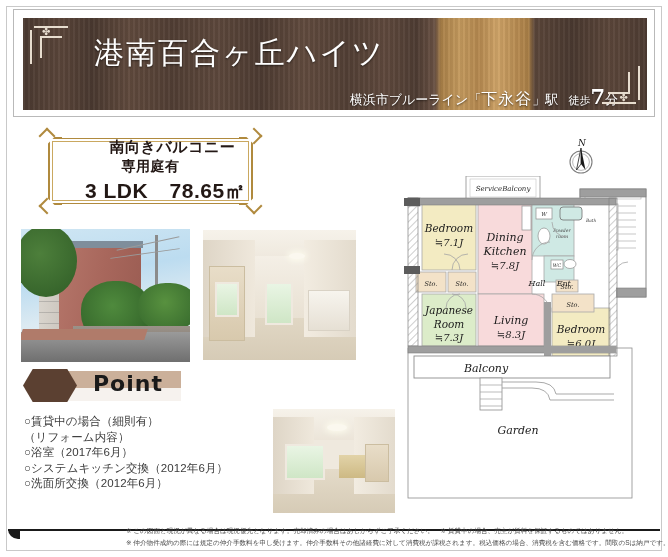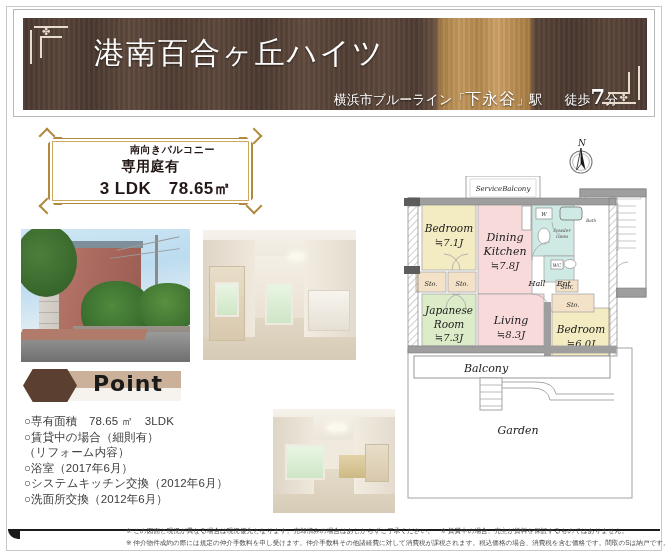--- a/index.html
+++ b/index.html
@@ -47,44 +47,44 @@
     font-family:"DejaVu Serif","Liberation Serif",serif;
     font-size:30px;line-height:46px;letter-spacing:2px;color:#ffffff;font-weight:400;
     text-shadow:0 1px 2px rgba(0,0,0,.55);z-index:3;}
   .hdr-access{position:absolute;right:36px;bottom:6px;z-index:3;
     color:#ffffff;white-space:nowrap;
     font-family:"DejaVu Serif","Liberation Serif",serif;
     text-shadow:0 1px 2px rgba(0,0,0,.6);}
   .hdr-access .s1{font-size:13px;}
   .hdr-access .stn{font-size:16px;font-weight:400;letter-spacing:1px;}
   .hdr-access .s2{font-size:13px;}
-  .hdr-access .walk{font-size:13px;margin-left:12px;}
+  .hdr-access .walk{font-size:11px;}
   .hdr-access .num{font-size:21px;font-weight:600;}
   .hdr-access .min{font-size:13px;}
 
   
   .plate{position:absolute;left:48px;top:137px;width:205px;height:68px;}
   .plate .inner{position:absolute;inset:0;border:2px solid #b08a3e;background:#fff;
     box-sizing:border-box;}
   .plate .inner2{position:absolute;left:4px;top:4px;right:4px;bottom:4px;
     border:1px solid #caa860;box-sizing:border-box;}
   .plate .notch{position:absolute;width:12px;height:12px;background:#fff;
     border:2px solid #b08a3e;box-sizing:border-box;transform:rotate(45deg);}
   .plate .n-tl{left:-7px;top:-7px;border-right:0;border-bottom:0;}
   .plate .n-tr{right:-7px;top:-7px;border-left:0;border-bottom:0;}
   .plate .n-bl{left:-7px;bottom:-7px;border-right:0;border-top:0;}
   .plate .n-br{right:-7px;bottom:-7px;border-left:0;border-top:0;}
   .plate .cap{position:absolute;left:14px;right:14px;height:3px;background:#fff;}
   .plate .cap-t{top:-2px;}
   .plate .cap-b{bottom:-2px;}
   .plate .txt{position:absolute;inset:0;display:flex;flex-direction:column;
     align-items:center;justify-content:center;gap:1px;}
-  .plate .l1{font-size:10px;font-weight:700;letter-spacing:.5px;margin-left:44px;}
+  .plate .l1{font-size:15px;font-weight:700;letter-spacing:.5px;margin-left:44px;}
   .plate .l2{font-size:14px;font-weight:700;letter-spacing:.5px;}
-  .plate .l3{font-size:17px;font-weight:700;letter-spacing:.5px;margin-left:30px;}
+  .plate .l3{font-size:21px;font-weight:700;letter-spacing:.5px;margin-left:30px;}
 
   
   .ph{position:absolute;overflow:hidden;background:#ddd;}
   .photo-ext{left:21px;top:229px;width:169px;height:133px;}
   .photo-ldk{left:203px;top:230px;width:153px;height:130px;}
   .photo-liv{left:273px;top:409px;width:122px;height:104px;}
 
   
   .photo-ext .sky{position:absolute;inset:0;
     background:linear-gradient(170deg,#cfe6f3 0%,#bcdcf0 35%,#dceaf2 60%,#e8eef1 100%);}
@@ -261,21 +261,20 @@
 
   <div class="point-wrap">
     <div class="point-band"></div>
     <div class="point-band2"></div>
     <div class="point-hex"></div>
     <div class="point-label">Point</div>
   </div>
 
   <div class="bullets">
     <ul id="bullet-list">
-        <li>○専有面積　78.65 ㎡　3LDK</li>
         <li>○賃貸中の場合（細則有）</li>
         <li>（リフォーム内容）</li>
         <li>○浴室（2017年6月）</li>
         <li>○システムキッチン交換（2012年6月）</li>
         <li>○洗面所交換（2012年6月）</li>
       </ul>
   </div>
 
   <div class="compass">
     <svg width="40" height="42" viewBox="0 0 40 42">

